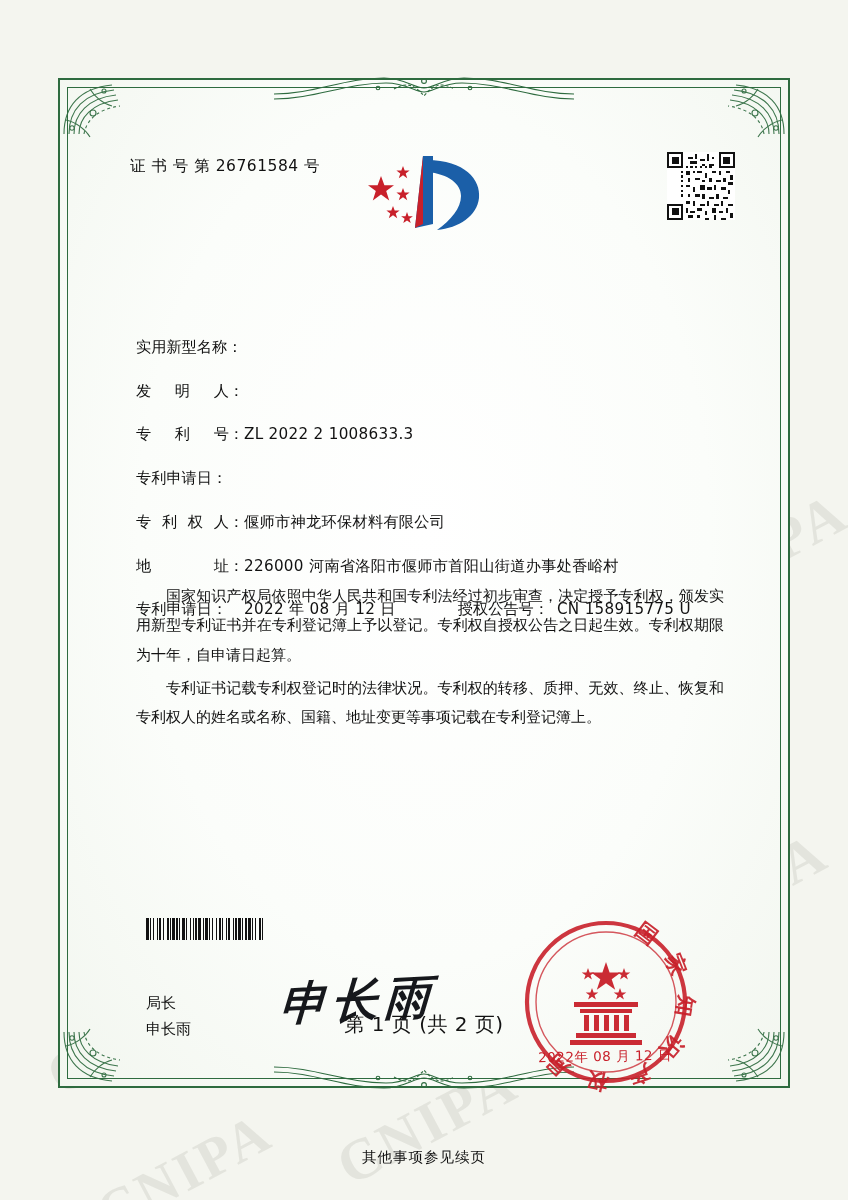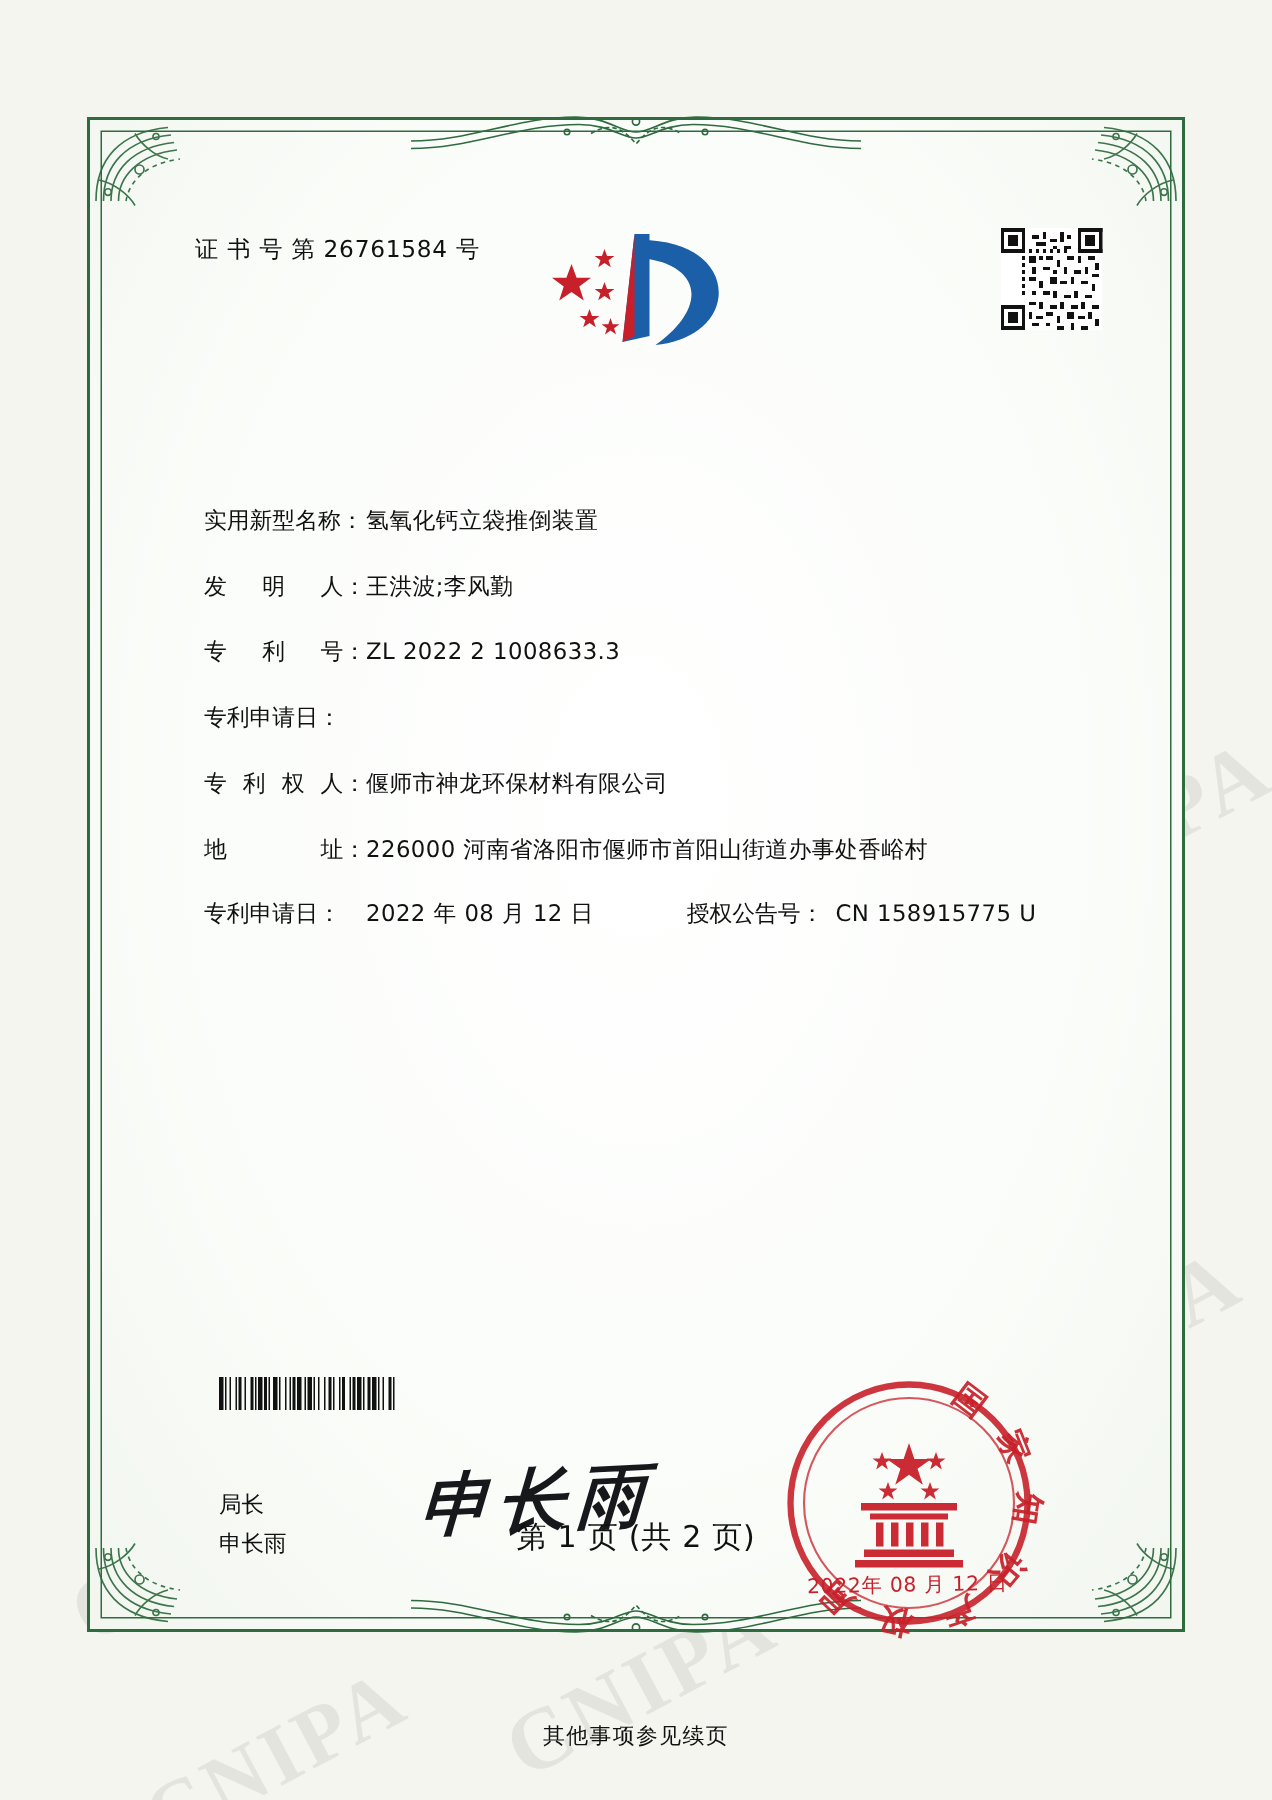--- a/index.html
+++ b/index.html
@@ -462,29 +462,27 @@
         <polygon points="66,58 67.5,62.2 71.9,62.2 68.4,64.8 69.7,69 66,66.4 62.3,69 63.6,64.8 60.1,62.2 64.5,62.2"></polygon>
       </g>
     </svg>
 
 
     <div class="fields">
       <div class="frow">
         <span class="flabel">
             <span>实用新型名称：</span>
           </span>
-        <span class="fval">氢氧化钙立袋推倒装置</span>
       </div>
       <div class="frow">
         <span class="flabel">
             <span>发</span>
             <span>明</span>
             <span>人：</span>
           </span>
-        <span class="fval">王洪波;李风勤</span>
       </div>
       <div class="frow">
         <span class="flabel">
             <span>专</span>
             <span>利</span>
             <span>号：</span>
           </span>
         <span class="fval">ZL 2022 2 1008633.3</span>
       </div>
       <div class="frow">
@@ -509,20 +507,24 @@
         <span class="fval">226000 河南省洛阳市偃师市首阳山街道办事处香峪村</span>
       </div>
       <div class="frow split">
         <span class="flabel">专利申请日：</span>
         <span class="fval">2022 年 08 月 12 日</span>
         <span class="sub-label">授权公告号：</span>
         <span class="sub-val">CN 158915775 U</span>
       </div>
     </div>
 
+    <div class="paras">
+      <p class="para">国家知识产权局依照中华人民共和国专利法经过初步审查，决定授予专利权，颁发实用新型专利证书并在专利登记簿上予以登记。专利权自授权公告之日起生效。专利权期限为十年，自申请日起算。</p>
+      <p class="para">专利证书记载专利权登记时的法律状况。专利权的转移、质押、无效、终止、恢复和专利权人的姓名或名称、国籍、地址变更等事项记载在专利登记簿上。</p>
+    </div>
 
     <div class="barcode">
         <i style="width: 3px;"></i>
         <i style="width: 1px; background: transparent;"></i>
         <i style="width: 1px;"></i>
         <i style="width: 2px; background: transparent;"></i>
         <i style="width: 1px;"></i>
         <i style="width: 3px; background: transparent;"></i>
         <i style="width: 1px;"></i>
         <i style="width: 1px; background: transparent;"></i>

